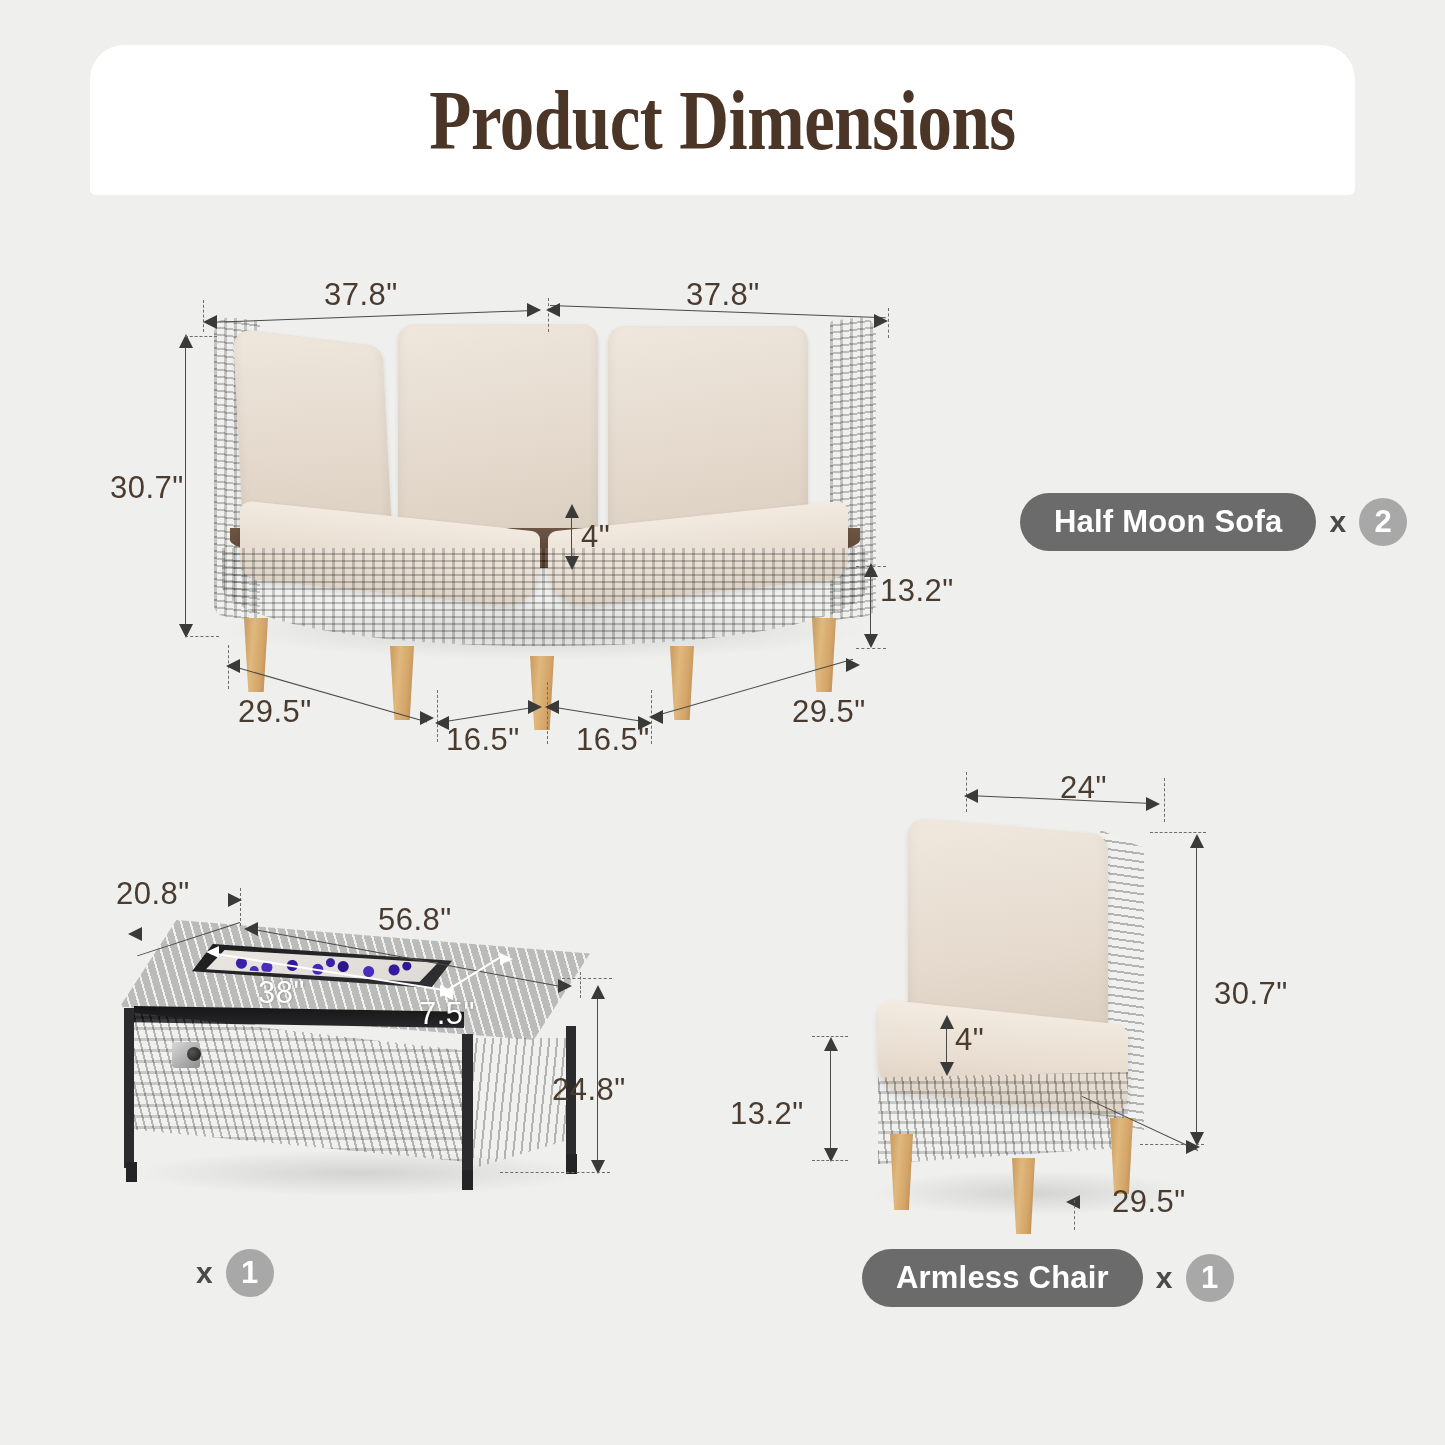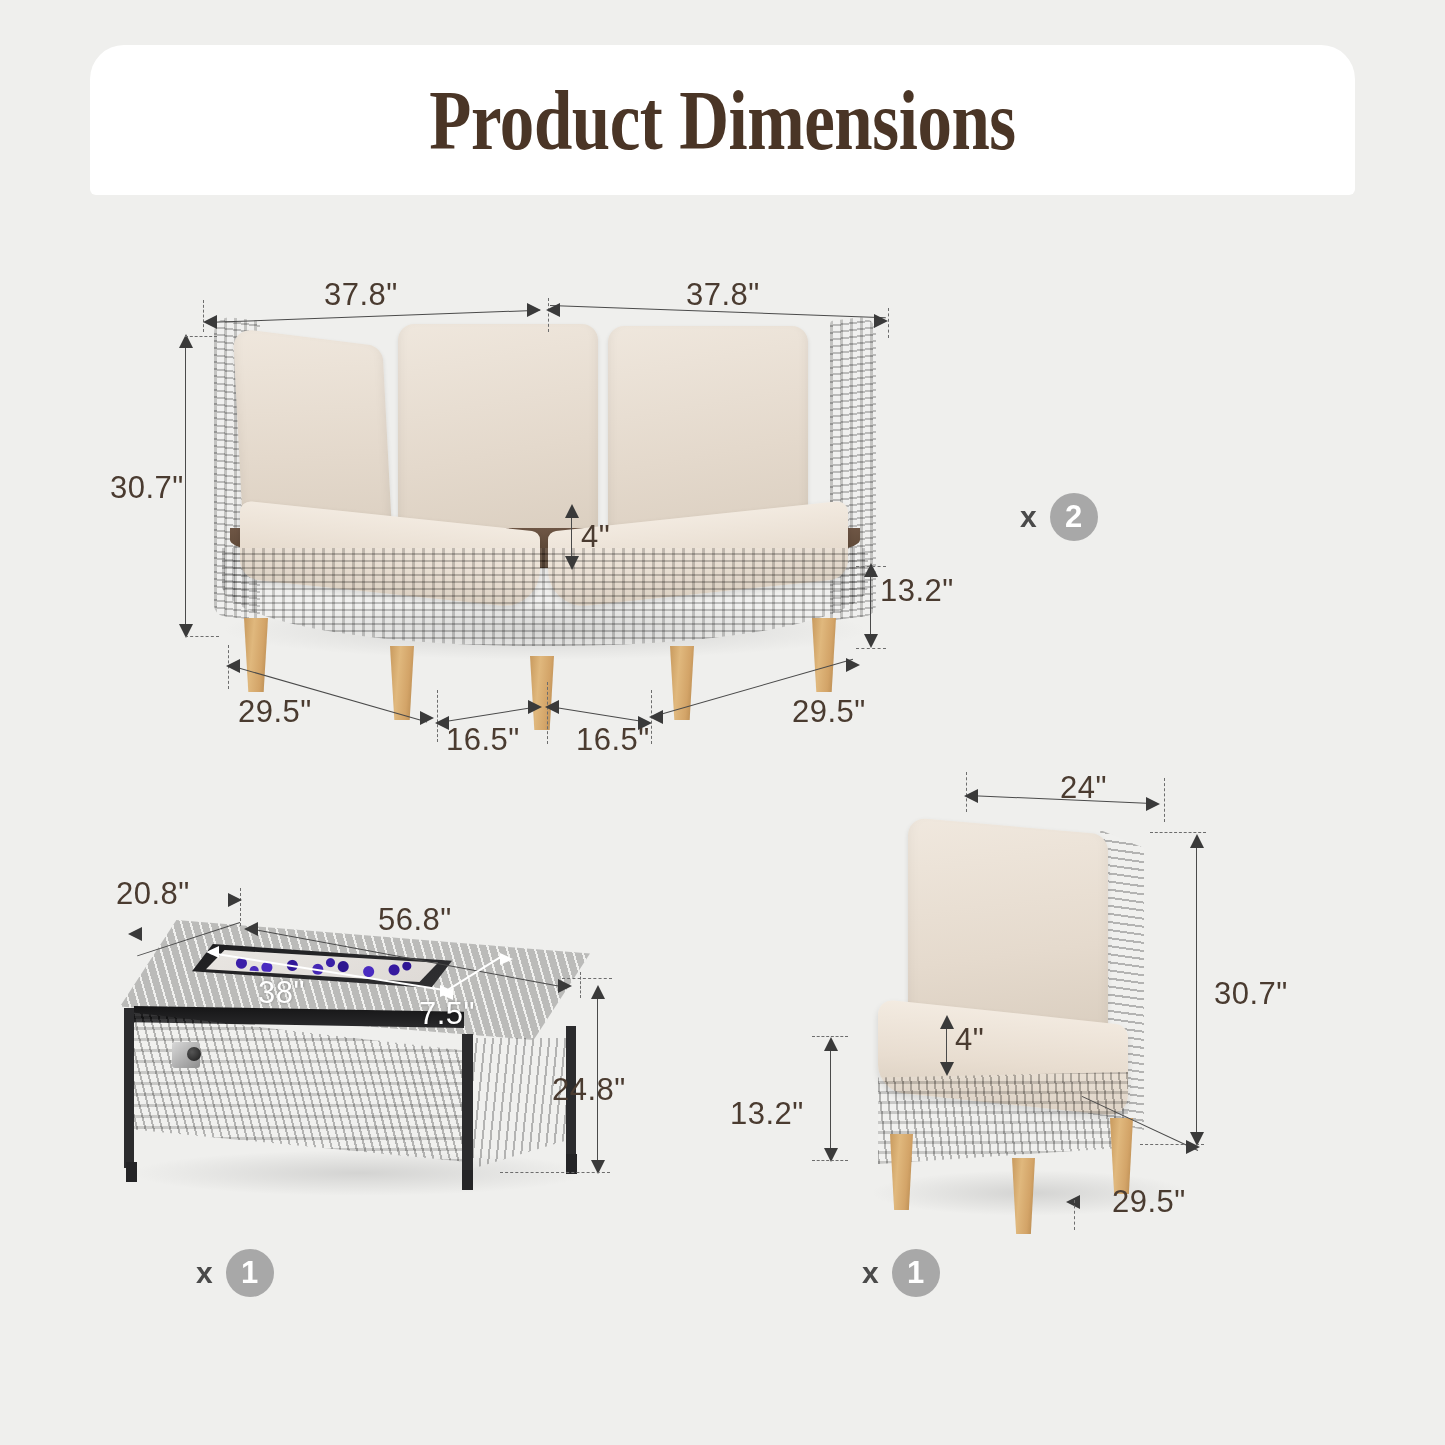--- a/index.html
+++ b/index.html
@@ -308,20 +308,21 @@
     <div class="arrow ar-r" style="left:638px;top:716px;"></div>
     <div class="dim" style="left:576px;top:722px;">16.5"</div>
 
     <div class="dash-v" style="left:651px;top:690px;height:54px;"></div>
     <div class="solid-h" style="left:653px;top:716px;width:208px;transform:rotate(-16deg);transform-origin:left center;"></div>
     <div class="arrow ar-l" style="left:649px;top:710px;"></div>
     <div class="arrow ar-r" style="left:846px;top:658px;"></div>
     <div class="dim" style="left:792px;top:694px;">29.5"</div>
 
     <div class="badge-row" style="left:1020px;top:493px;">
+      <div class="pill">Half Moon Sofa</div>
       <div class="xmark">x</div>
       <div class="qty">2</div>
     </div>
   </div>
 
   <div>
 
     <div class="firepit">
       <div class="fp-shadow"></div>
       <div class="fp-top"></div>
@@ -414,18 +415,19 @@
     <div class="dash-h" style="left:812px;top:1160px;width:36px;"></div>
     <div class="dim" style="left:730px;top:1096px;">13.2"</div>
 
     <div class="solid-h" style="left:1070px;top:1150px;width:128px;transform:rotate(25deg);transform-origin:right center;"></div>
     <div class="arrow ar-l" style="left:1066px;top:1195px;"></div>
     <div class="arrow ar-r" style="left:1186px;top:1140px;"></div>
     <div class="dash-v" style="left:1074px;top:1200px;height:30px;"></div>
     <div class="dim" style="left:1112px;top:1184px;">29.5"</div>
 
     <div class="badge-row" style="left:862px;top:1249px;">
+      <div class="pill">Armless Chair</div>
       <div class="xmark">x</div>
       <div class="qty">1</div>
     </div>
   </div>
 
 </div>
 
 </body></html>

